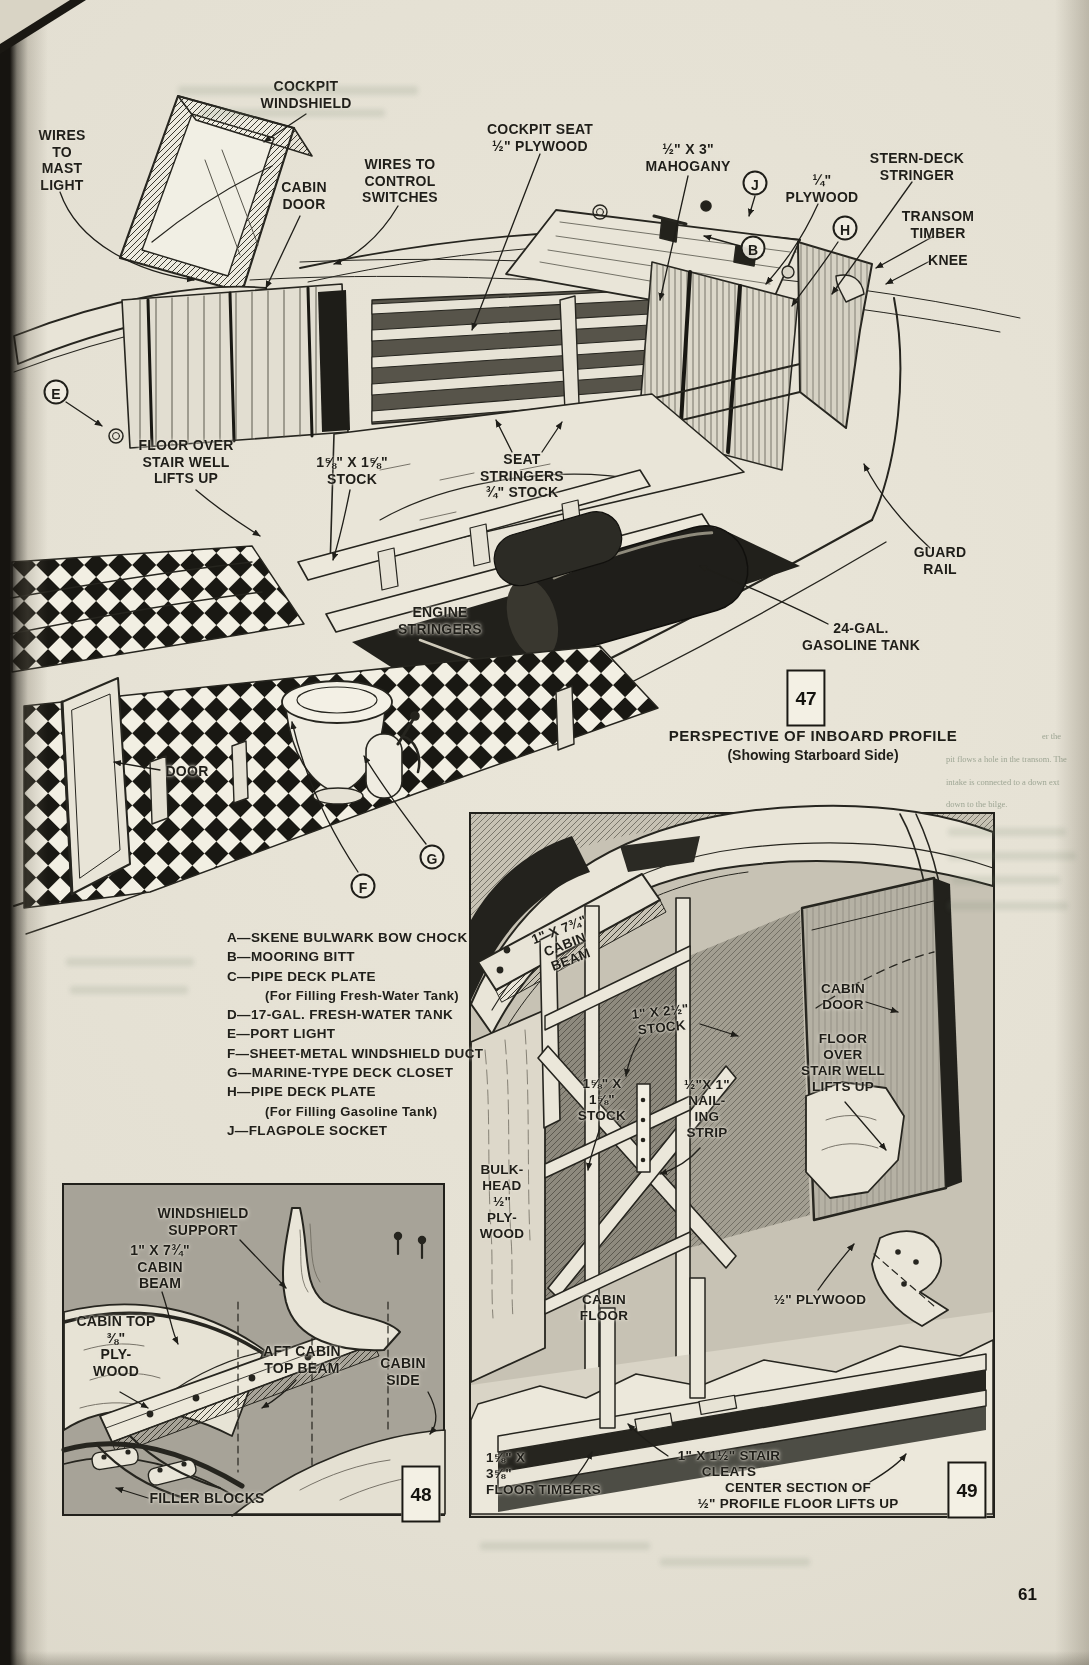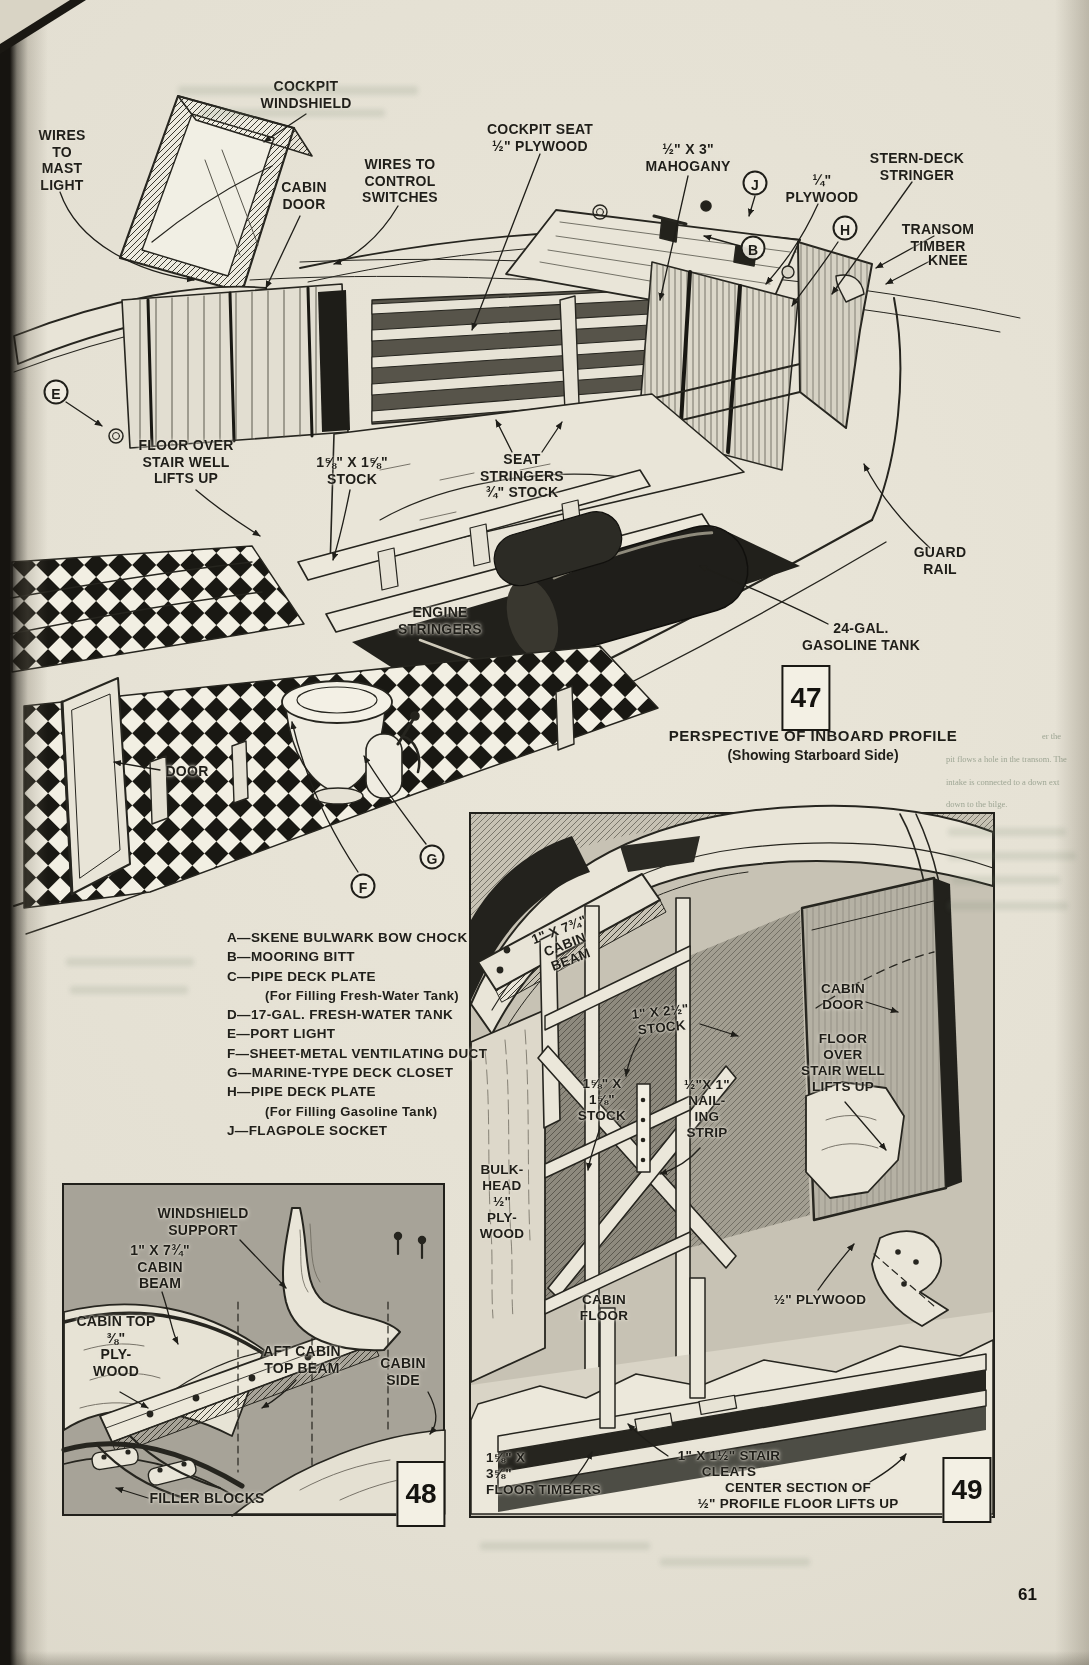--- a/index.html
+++ b/index.html
@@ -24,21 +24,21 @@
     font-weight:700;font-size:14px;line-height:1.18;letter-spacing:.25px;color:#1f1e19;
     white-space:pre-line;text-shadow:0 0 4px rgba(235,231,218,.95),0 0 2px rgba(235,231,218,.9);}
   .lbl.sm{font-size:13.5px;}
   .lbl.tl{transform:none;text-align:left;}
   .lbl.rot21{transform:translate(-50%,-50%) rotate(-21deg);}
   .lbl.rot6{transform:translate(-50%,-50%) rotate(-6deg);}
   .callout{position:absolute;transform:translate(-50%,-50%);width:25px;height:25px;
     border:2.2px solid #1f1e19;border-radius:50%;background:rgba(240,236,225,.9);
     font-weight:700;font-size:14px;line-height:25px;text-align:center;color:#1f1e19;box-sizing:border-box;}
   .fignum{position:absolute;transform:translate(-50%,-50%);border:2.5px solid #1a1914;
-    background:#f3f0e4;font-weight:700;font-size:28px;line-height:1;padding:17px 7px;color:#14130f;}
+    background:#f3f0e4;font-weight:700;font-size:19px;line-height:1;padding:17px 7px;color:#14130f;}
   .caption{position:absolute;transform:translateX(-50%);font-weight:700;color:#1f1e19;
     text-align:center;white-space:nowrap;}
   .cap1{font-size:15px;letter-spacing:.5px;}
   .cap2{font-size:14px;}
   .legend{position:absolute;left:227px;top:928px;font-weight:700;font-size:13.5px;
     line-height:19.3px;letter-spacing:.35px;color:#21201b;
     text-shadow:0 0 4px rgba(235,231,218,.95);}
   .legend .sub{margin-left:38px;font-size:13px;}
   .ghost{position:absolute;font-family:"Liberation Serif",serif;font-size:8.5px;
     color:rgba(96,115,92,.55);filter:blur(.4px);white-space:nowrap;}
@@ -332,21 +332,21 @@
 CONTROL
 SWITCHES</div>
   <div class="lbl" style="left:540px;top:138px">COCKPIT SEAT
 ½" PLYWOOD</div>
   <div class="lbl" style="left:688px;top:158px">½" X 3"
 MAHOGANY</div>
   <div class="lbl" style="left:822px;top:189px">¼"
 PLYWOOD</div>
   <div class="lbl" style="left:917px;top:167px">STERN-DECK
 STRINGER</div>
-  <div class="lbl" style="left:938px;top:238px">TRANSOM
+  <div class="lbl" style="left:938px;top:225px">TRANSOM
 TIMBER</div>
   <div class="lbl" style="left:948px;top:260px">KNEE</div>
   <div class="lbl" style="left:186px;top:462px">FLOOR OVER
 STAIR WELL
 LIFTS UP</div>
   <div class="lbl" style="left:352px;top:471px">1⅝" X 1⅝"
 STOCK</div>
   <div class="lbl" style="left:522px;top:476px">SEAT
 STRINGERS
 ¾" STOCK</div>
@@ -369,21 +369,21 @@
   <div class="caption cap1" style="left:813px;top:727px">PERSPECTIVE OF INBOARD PROFILE</div>
   <div class="caption cap2" style="left:813px;top:747px">(Showing Starboard Side)</div>
 
   <div class="legend">
     <div>A—SKENE BULWARK BOW CHOCK</div>
     <div>B—MOORING BITT</div>
     <div>C—PIPE DECK PLATE</div>
     <div class="sub">(For Filling Fresh-Water Tank)</div>
     <div>D—17-GAL. FRESH-WATER TANK</div>
     <div>E—PORT LIGHT</div>
-    <div>F—SHEET-METAL VENTILATING DUCT</div>
+    <div>F—SHEET-METAL WINDSHIELD DUCT</div>
     <div>G—MARINE-TYPE DECK CLOSET</div>
     <div>H—PIPE DECK PLATE</div>
     <div class="sub">(For Filling Gasoline Tank)</div>
     <div>J—FLAGPOLE SOCKET</div>
   </div>
 
   <div class="lbl" style="left:203px;top:1222px">WINDSHIELD
 SUPPORT</div>
   <div class="lbl" style="left:160px;top:1267px">1" X 7¾"
 CABIN

